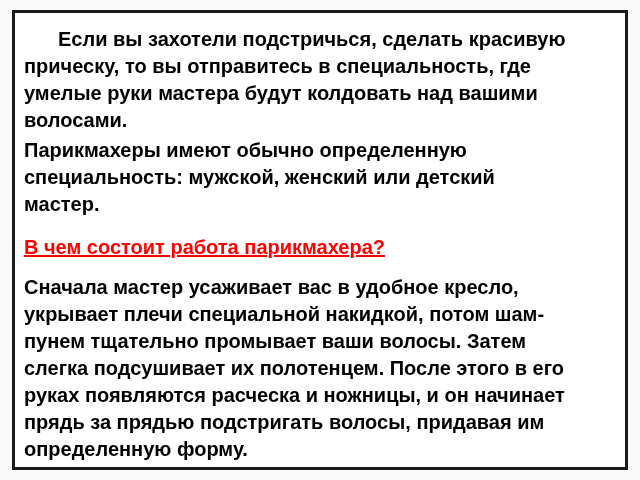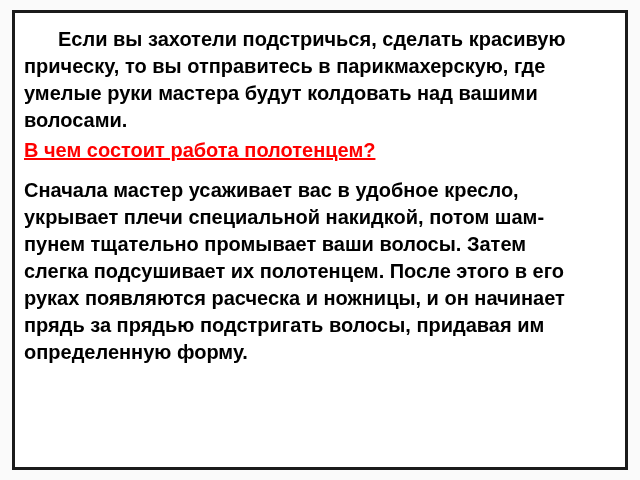--- a/index.html
+++ b/index.html
@@ -49,24 +49,27 @@
   .para-work {
     margin-bottom: 16px;
   }
 </style>
 </head>
 <body>
 
 <div class="canvas">
   <div class="slide-box">
     <p class="para para-intro">Если вы захотели подстричься, сделать красивую
-прическу, то вы отправитесь в парикмахерскую, где
+прическу, то вы отправитесь в специальность, где
 умелые руки мастера будут колдовать над вашими
 волосами.</p>
-    <p class="para para-question">В чем состоит работа полотенцем?</p>
+    <p class="para para-specialty">Парикмахеры имеют обычно определенную
+специальность: мужской, женский или детский
+мастер.</p>
+    <p class="para para-question">В чем состоит работа парикмахера?</p>
     <p class="para para-work">Сначала мастер усаживает вас в удобное кресло,
 укрывает плечи специальной накидкой, потом шам-
 пунем тщательно промывает ваши волосы. Затем
 слегка подсушивает их полотенцем. После этого в его
 руках появляются расческа и ножницы, и он начинает
 прядь за прядью подстригать волосы, придавая им
 определенную форму.</p>
   </div>
 </div>
 

